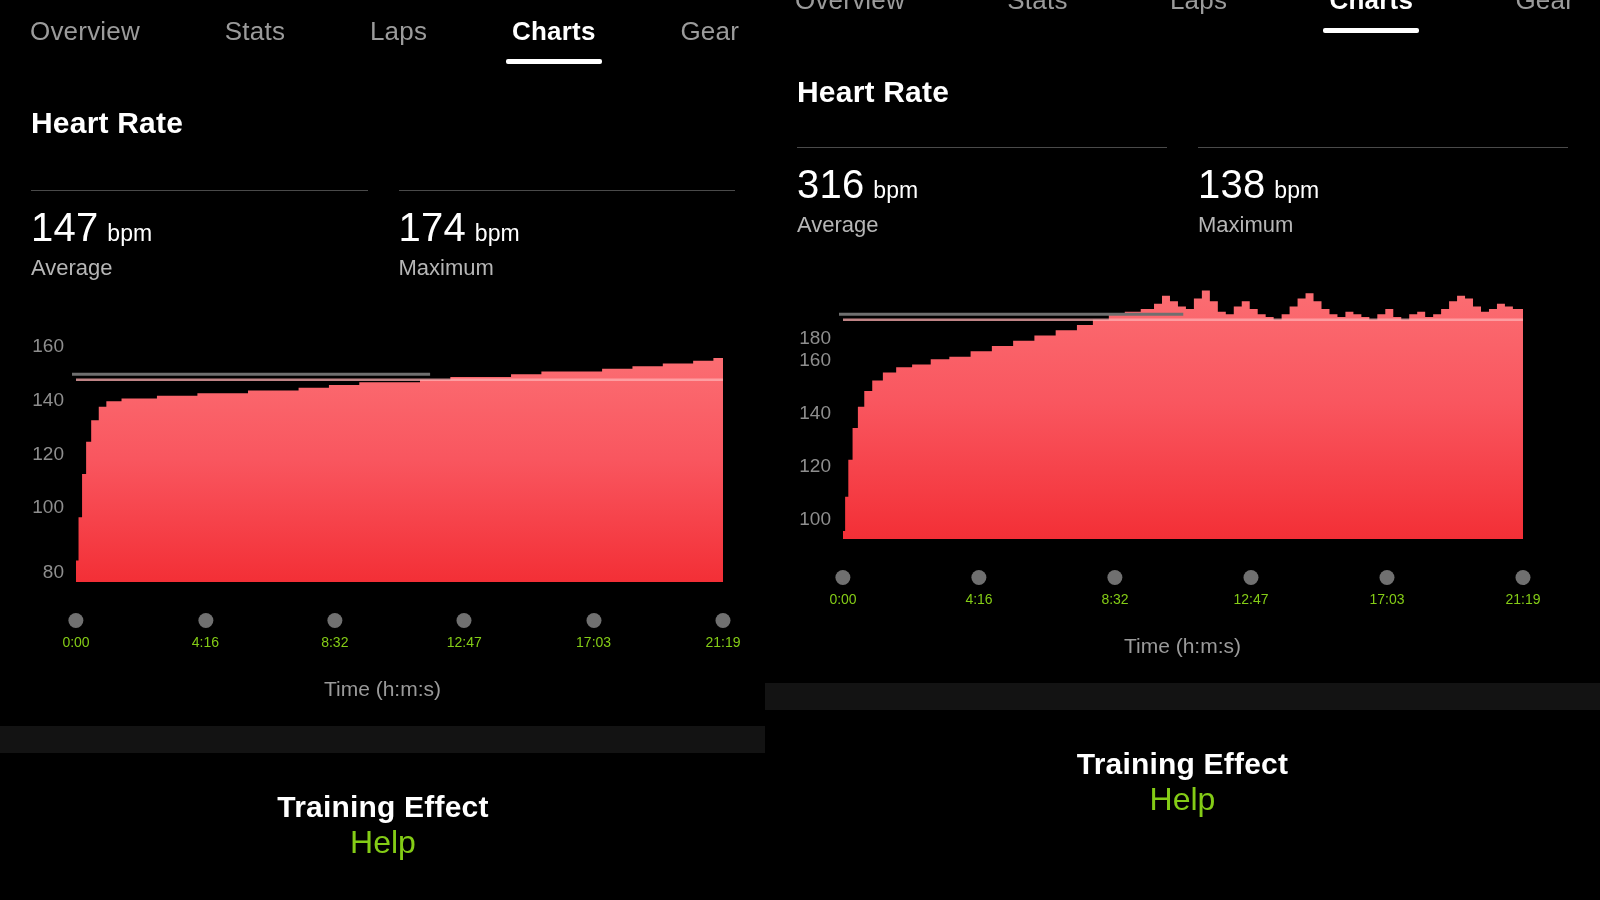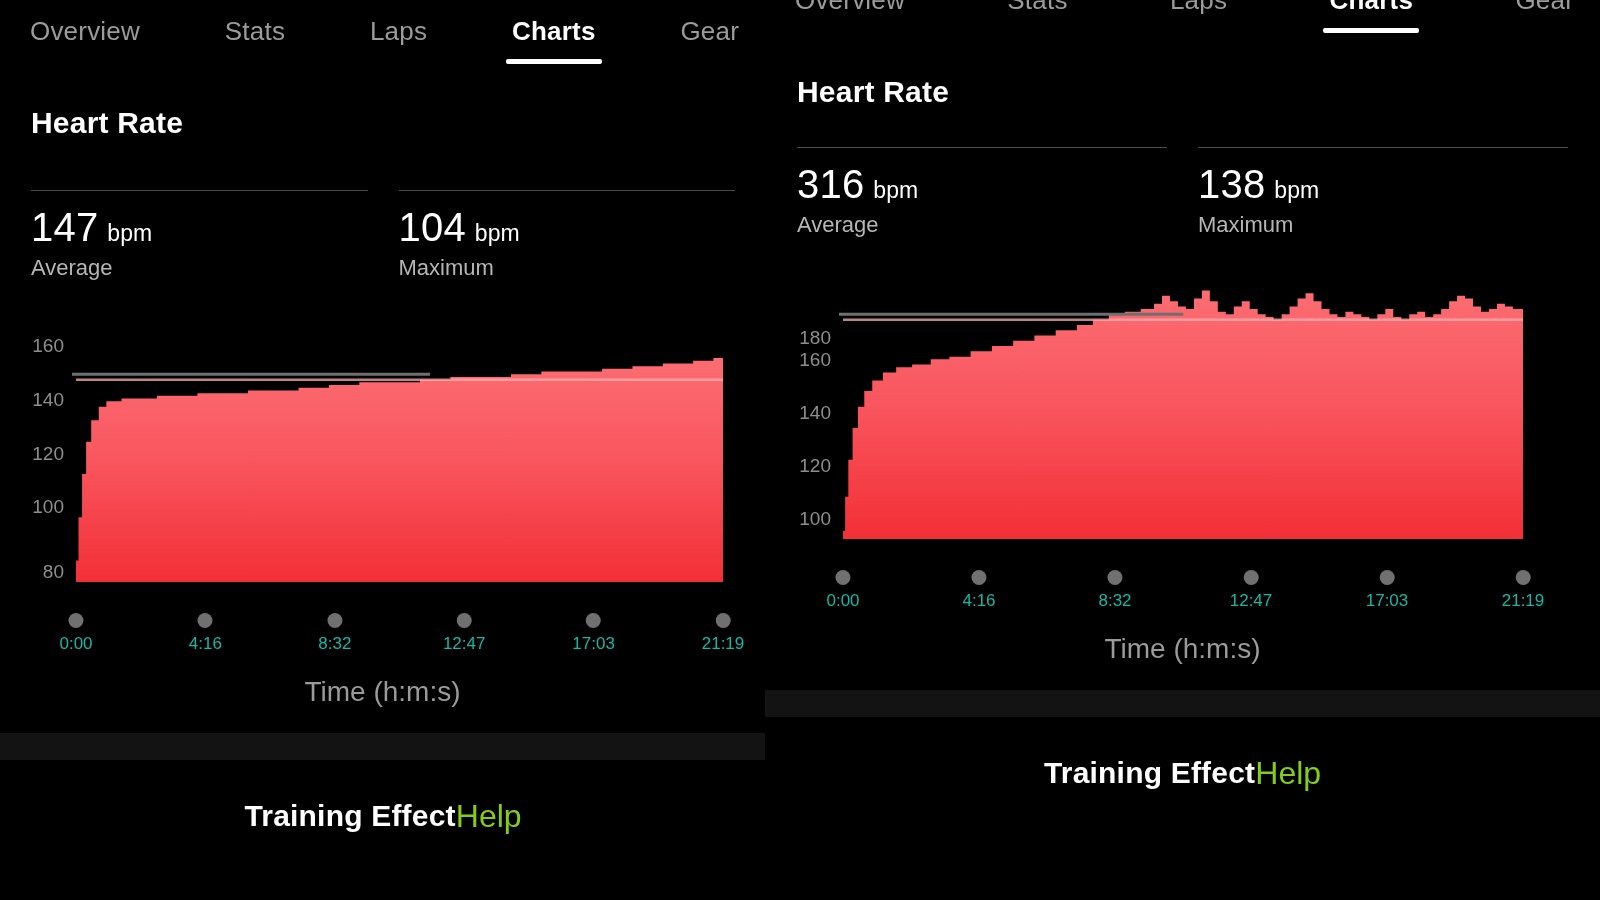--- a/index.html
+++ b/index.html
@@ -154,48 +154,49 @@
     text-align: center;
   }
   .xdot {
     width: 15px;
     height: 15px;
     border-radius: 50%;
     background: #707070;
     margin: 0 auto 7px auto;
   }
   .xtick-label {
-    font-size: 17px;
-    color: #14b8a6;
+    font-size: 14px;
+    color: #84cc16;
     line-height: 1;
     white-space: nowrap;
   }
   .xaxis-title {
     text-align: center;
-    font-size: 28px;
+    font-size: 21px;
     color: #9a9a9a;
     margin-top: 11px;
     line-height: 1;
   }
 
   
   .sep-band {
     width: 100%;
     height: 27px;
     background: #131313;
   }
   .sep-gap-top { height: 27px; background: #000; }
   .sep-gap-bottom { height: 4px; background: #000; }
 
   
   .te-row {
     display: flex;
     align-items: center;
-    justify-content: center;
+    justify-content: flex-end;
     height: 104px;
+    flex-direction: column;
   }
   .panel-left  .te-row { padding: 0 30px 0 31px; }
   .panel-right .te-row { padding: 0 32px 0 32px; }
   .te-title {
     font-size: 30px;
     font-weight: bold;
     color: #ffffff;
     letter-spacing: .2px;
   }
   .te-help {
@@ -244,21 +245,21 @@
       <div class="stats-row">
         <div class="stat-cell">
           <div class="stat-value-line">
             <span class="stat-value">147</span>
             <span class="stat-unit">bpm</span>
           </div>
           <div class="stat-label">Average</div>
         </div>
         <div class="stat-cell">
           <div class="stat-value-line">
-            <span class="stat-value">104</span>
+            <span class="stat-value">174</span>
             <span class="stat-unit">bpm</span>
           </div>
           <div class="stat-label">Maximum</div>
         </div>
       </div>
 
       <div class="chart-block">
         <div class="chart-area">
             <svg class="chart-svg" width="765" height="300">
               <defs>

